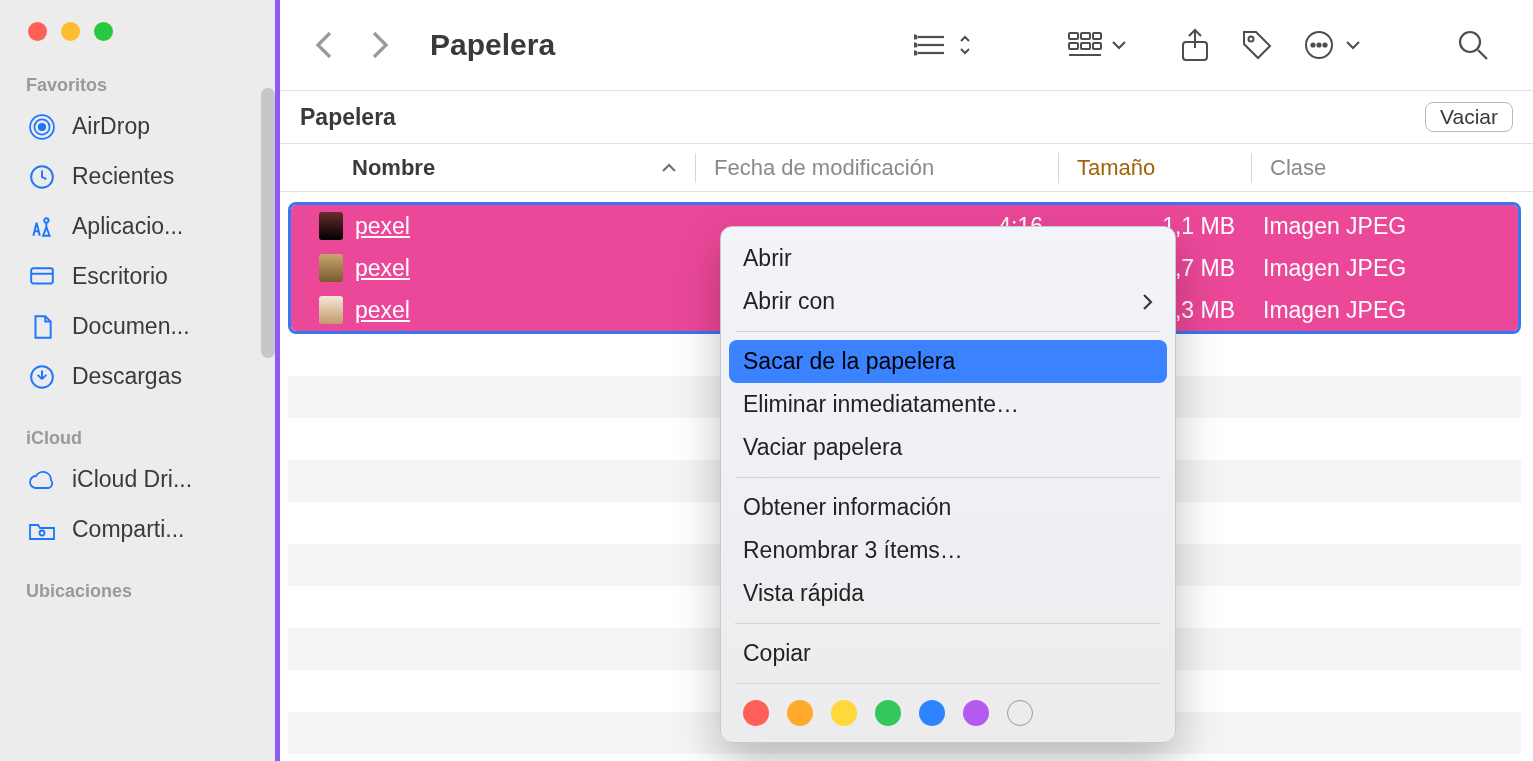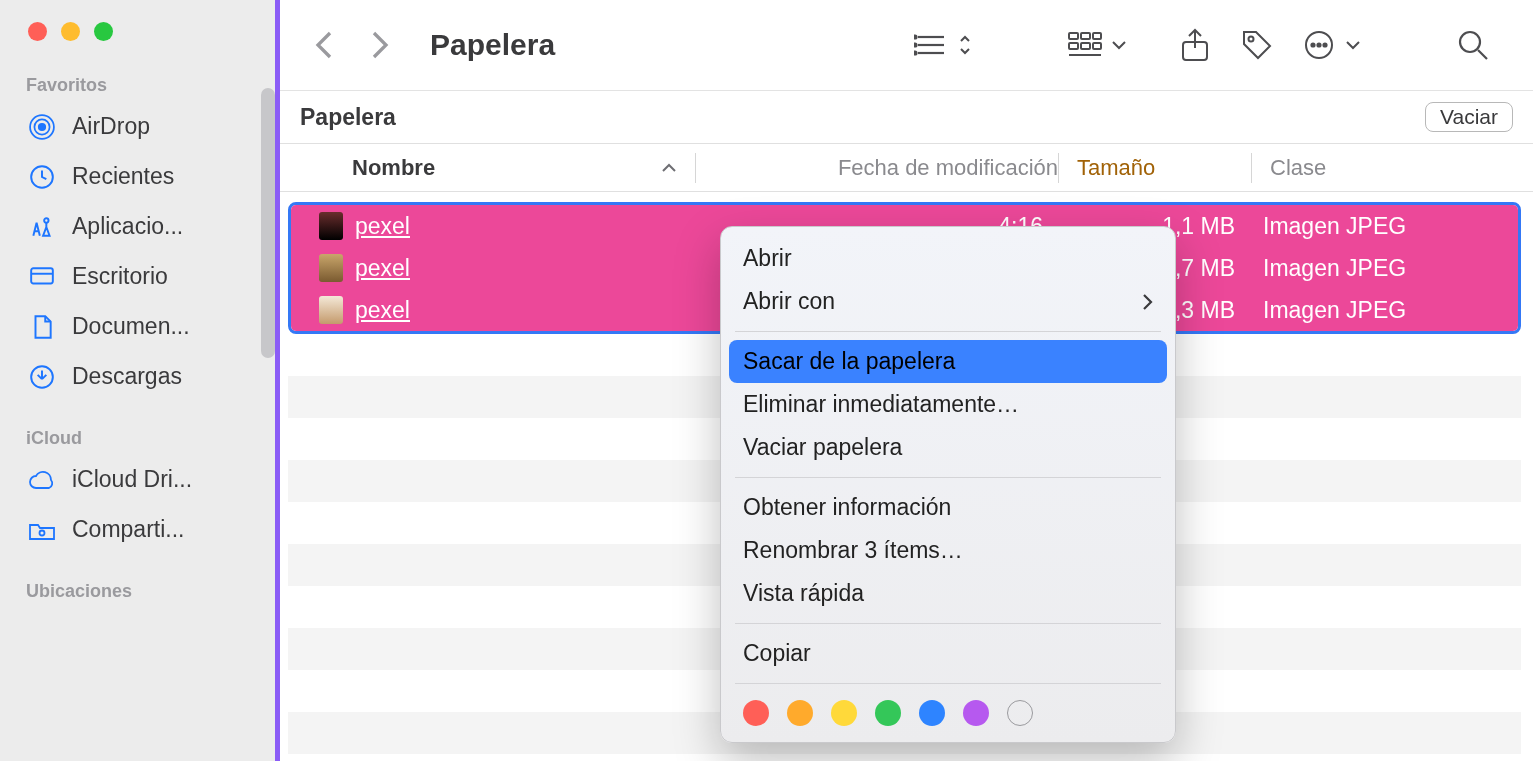--- a/index.html
+++ b/index.html
@@ -58,21 +58,21 @@
 }
 
 
 .cols {
   height: 48px; border-bottom:1px solid #e0e0e0; display:flex; align-items:center;
   font-size:22px; color:#3a3a3c; position:relative;
 }
 .col-name { width: 415px; font-weight:700; padding-left: 72px; display:flex; align-items:center; }
 .col-name .sort { margin-left:auto; margin-right:18px; color:#6e6e73; }
 .col-sep { width:1px; height:30px; background:#d6d6d6; }
-.col-date { width: 362px; padding-left:18px; color:#8a8a8e;text-align:right; }
+.col-date { width: 362px; padding-left:18px; color:#8a8a8e; }
 .col-size { width: 192px; padding-left:18px; color:#a16207; }
 .col-kind { flex:1; padding-left:18px; color:#8a8a8e; }
 
 
 .rows { position:relative; }
 .sel-wrap {
   margin: 10px 12px 0 8px; border:3px solid #3478f6; border-radius:8px; overflow:hidden;
 }
 .row {
   display:flex; align-items:center; height:42px; background:#ec4899; color:#fff; font-size:23px;

